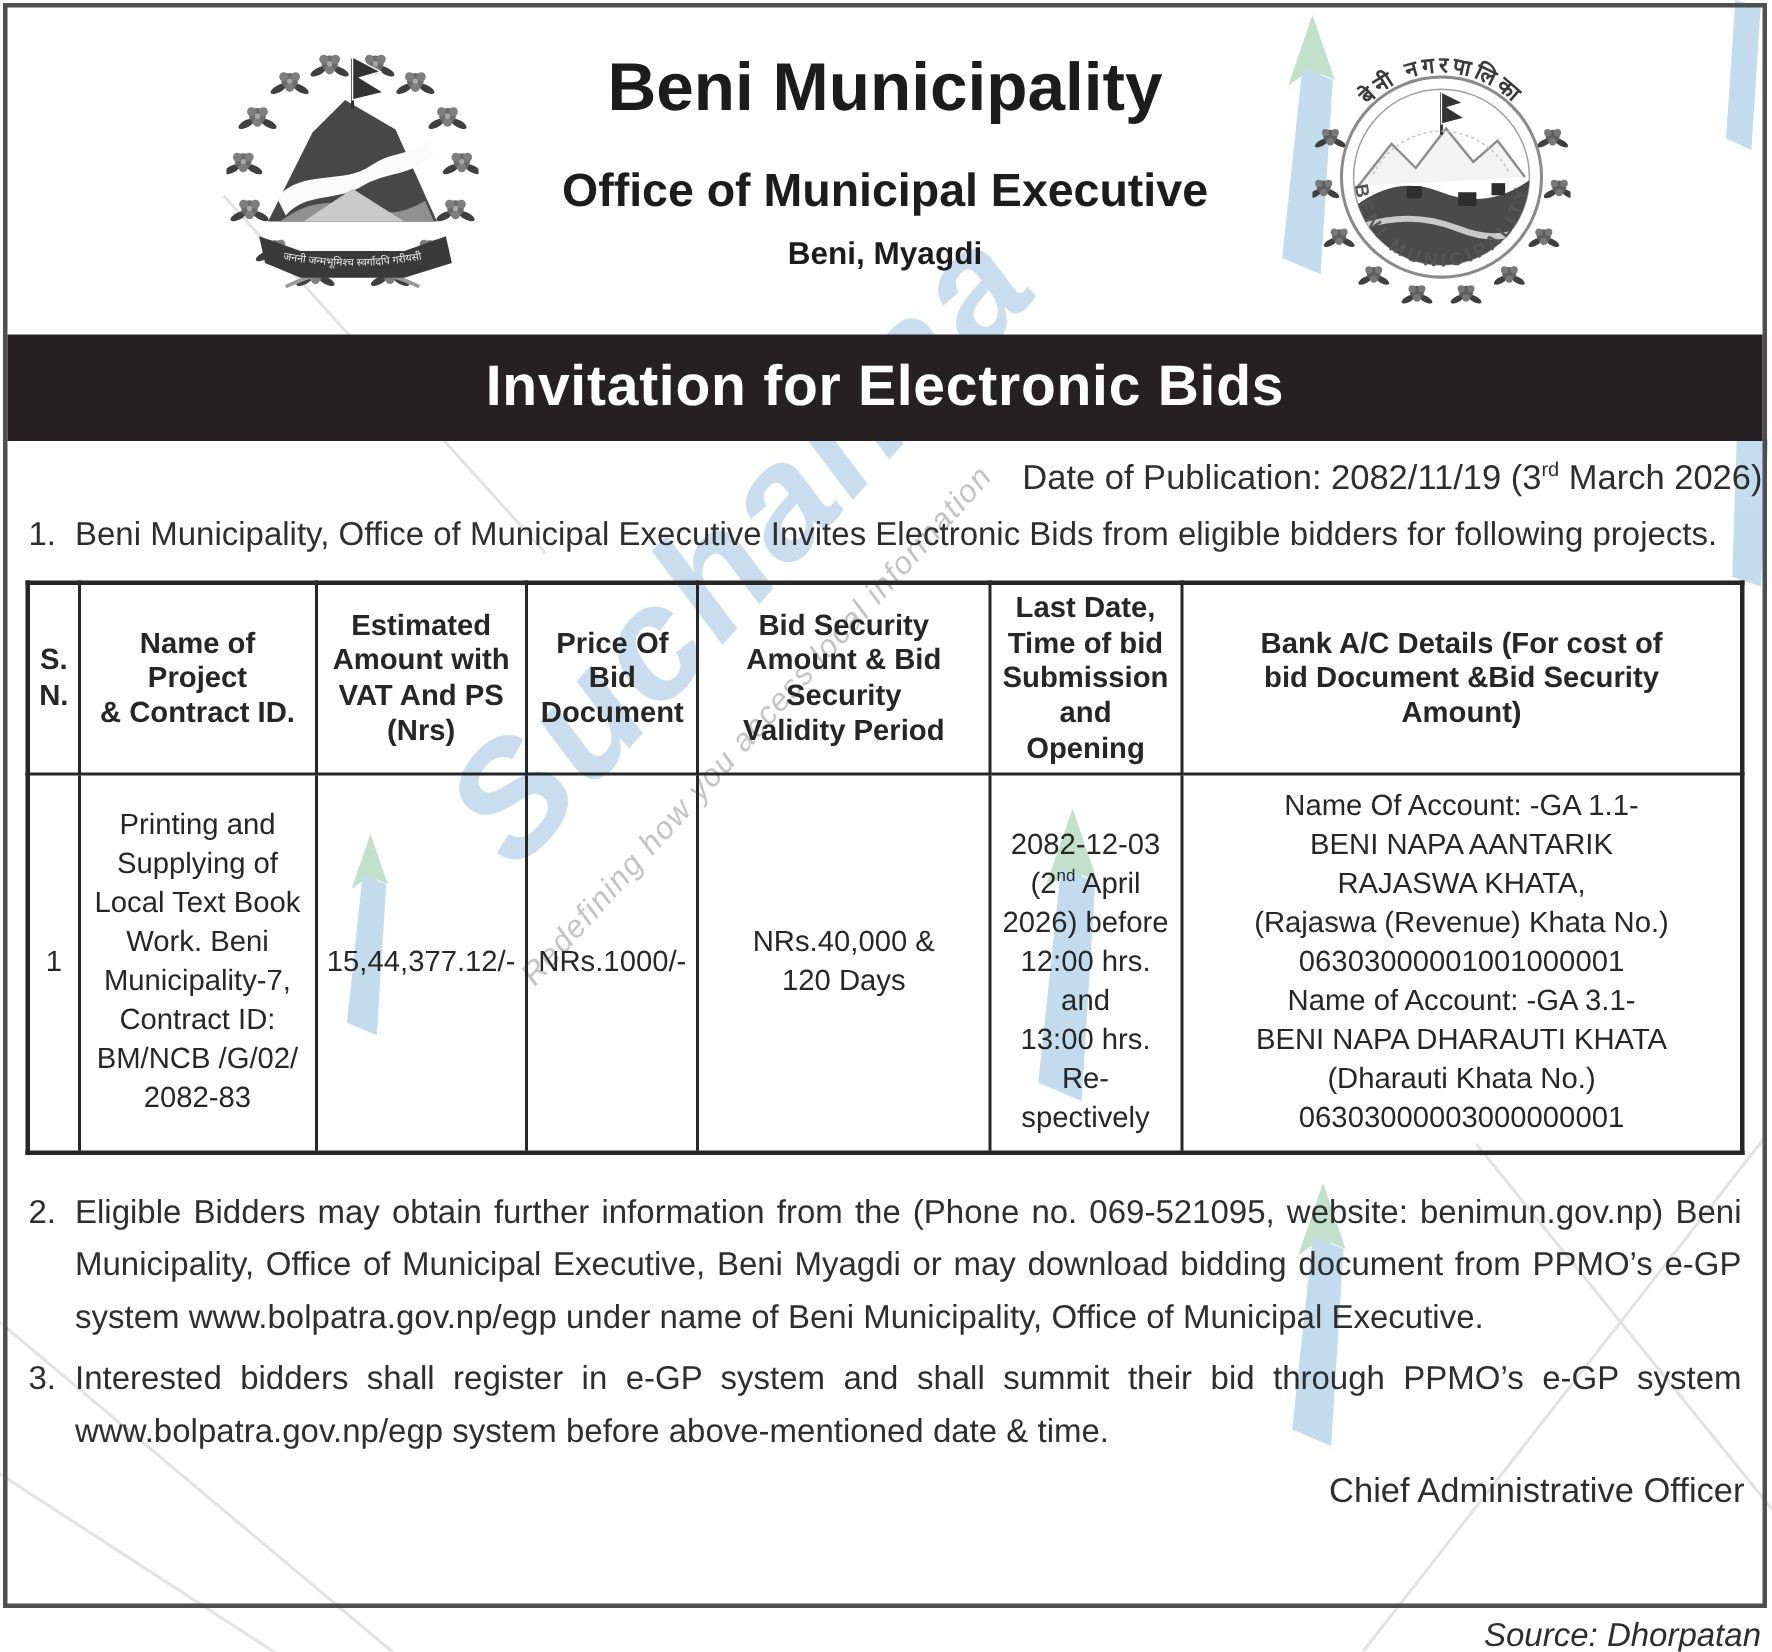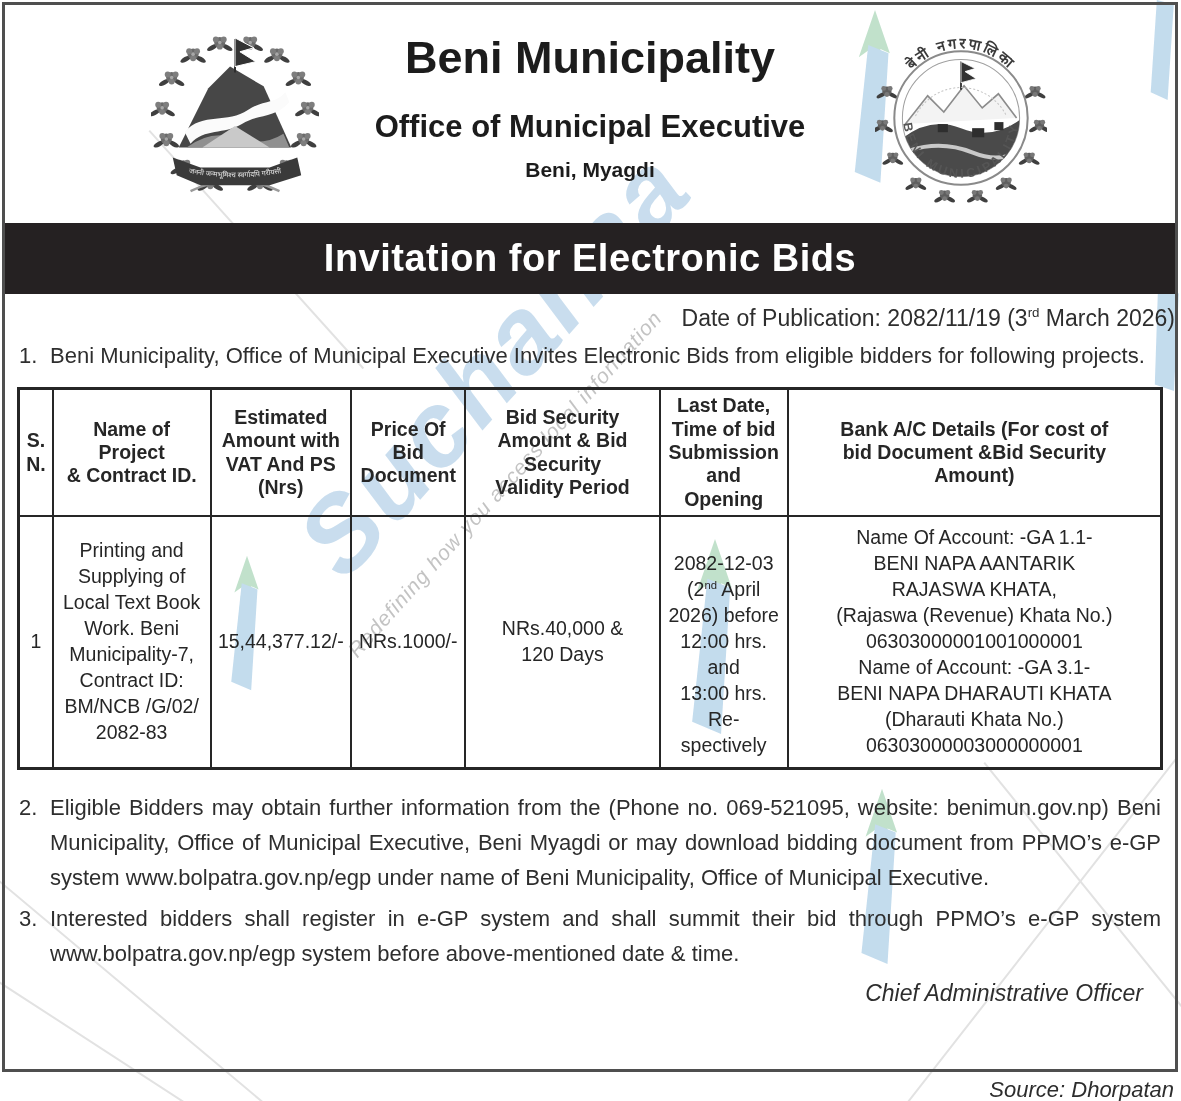--- a/index.html
+++ b/index.html
@@ -55,21 +55,21 @@
   }
   table.bids th,table.bids td{
     border:2px solid #262626;white-space:pre-line;vertical-align:middle;
     font-size:19.5px;color:#262626;padding:4px 5px;
   }
   table.bids th{font-weight:bold;height:104px;line-height:1.2;text-align:center;}
   table.bids td{line-height:1.33;text-align:center;}
   table.bids tbody tr{height:252px;}
   td.c-name{text-align:left;padding-left:13px;}
   
-  .signature{text-align:right;padding-right:32px;font-size:23px;color:#2e2e2e;margin-top:8px;font-style:italic;}
+  .signature{text-align:right;padding-right:12px;font-size:23px;color:#2e2e2e;margin-top:8px;}
   .source{
     position:absolute;right:7px;top:1077px;z-index:1;
     font-size:22px;font-style:italic;color:#2d2d2d;
   }
 </style>
 </head>
 <body>
 
 <div class="wm">
   <div class="wm-big">Suchanaa</div>

